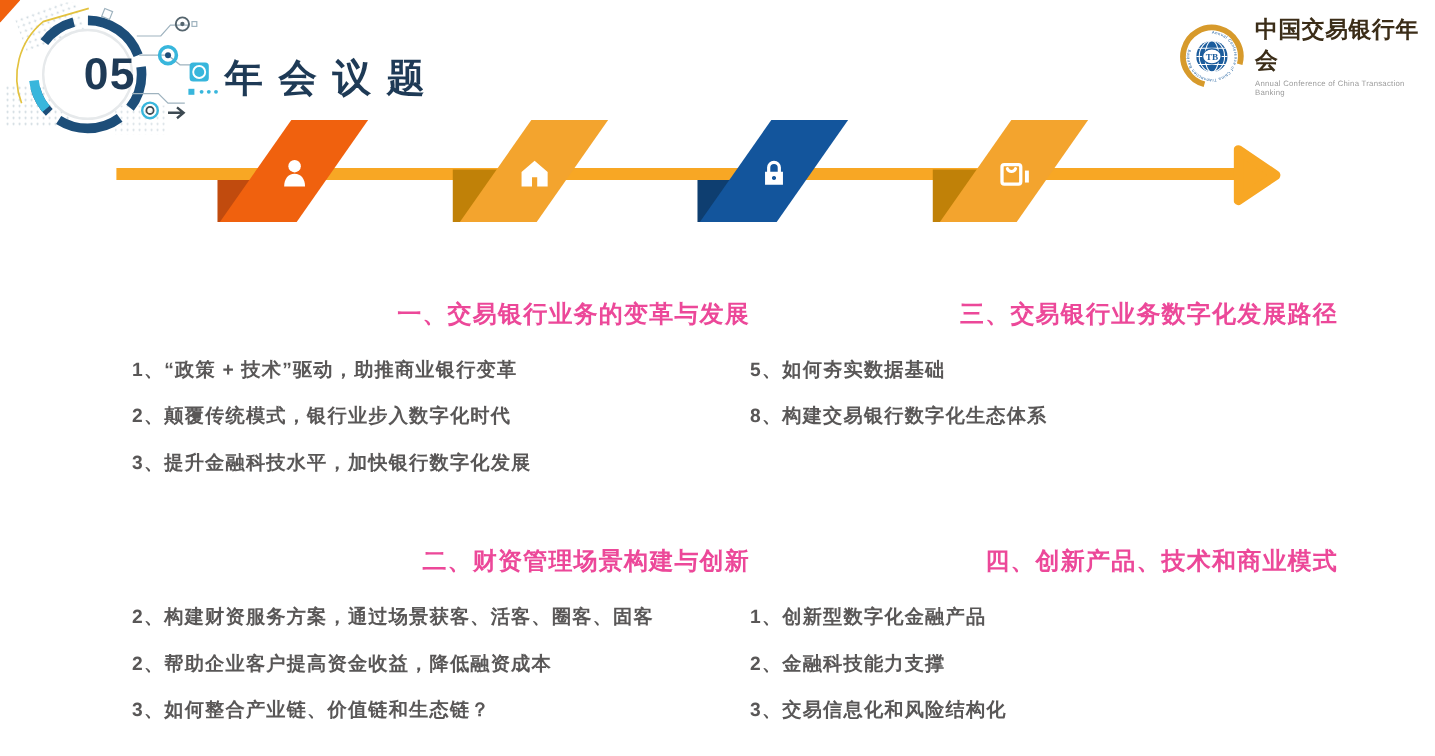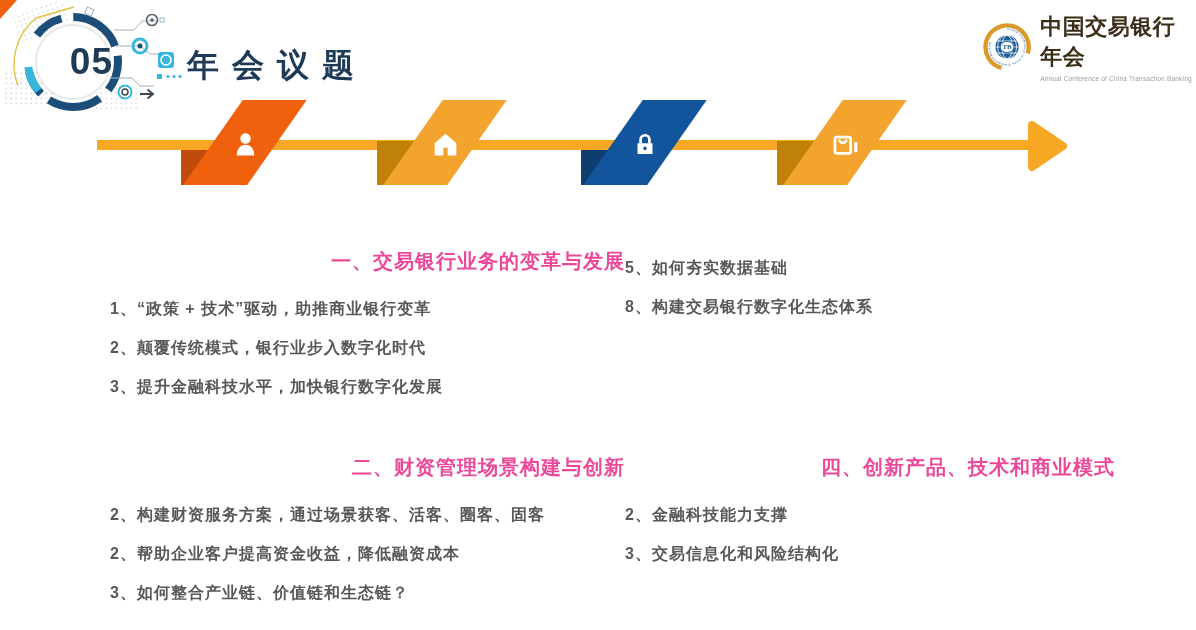--- a/index.html
+++ b/index.html
@@ -12,21 +12,21 @@
 
   
   .deco{position:absolute;left:0;top:2px;}
   .badge-num{position:absolute;left:33px;top:41px;width:80px;text-align:right;
              font-size:37px;font-weight:bold;color:#1E3A56;letter-spacing:1px;}
   .title{position:absolute;left:187px;top:44px;margin:0;font-size:32px;font-weight:bold;
          color:#1E3A56;letter-spacing:13px;}
 
   
   .logo{position:absolute;left:982px;top:12px;display:flex;align-items:center;gap:8px;}
-  .logo-cn{font-size:22px;font-weight:bold;color:#3B2D18;letter-spacing:0.5px;}
+  .logo-cn{font-size:19px;font-weight:bold;color:#3B2D18;letter-spacing:0.5px;}
   .logo-en{font-size:6.5px;color:#9b9b9b;margin-top:3px;letter-spacing:0.2px;}
 
   
   .timeline{position:absolute;left:0;top:0;width:1196px;height:230px;}
   .tl-line{position:absolute;left:97px;top:140px;width:938px;height:10px;background:#F8A724;z-index:1;}
   .tl-arrow{position:absolute;left:1028px;top:120px;z-index:1;}
   .marker{position:absolute;top:100px;width:130px;height:92px;}
   .m1{left:183px}.m2{left:383px}.m3{left:583px}.m4{left:783px}
   .mshape{position:absolute;left:30px;top:0;width:64px;height:85px;transform:skewX(-35deg);z-index:3;}
   .m1 .mshape{background:#F0610E}.m2 .mshape{background:#F3A42E}
@@ -171,29 +171,31 @@
   </div>
 
   <div class="sections">
     <section>
       <h2>一、交易银行业务的变革与发展</h2>
       <p>1、“政策 + 技术”驱动，助推商业银行变革</p>
       <p>2、颠覆传统模式，银行业步入数字化时代</p>
       <p>3、提升金融科技水平，加快银行数字化发展</p>
     </section>
     <section>
+      <h2>三、交易银行业务数字化发展路径</h2>
       <p>5、如何夯实数据基础</p>
       <p>8、构建交易银行数字化生态体系</p>
     </section>
     <section>
       <h2>二、财资管理场景构建与创新</h2>
       <p>2、构建财资服务方案，通过场景获客、活客、圈客、固客</p>
       <p>2、帮助企业客户提高资金收益，降低融资成本</p>
       <p>3、如何整合产业链、价值链和生态链？</p>
     </section>
     <section>
       <h2>四、创新产品、技术和商业模式</h2>
+      <p>1、创新型数字化金融产品</p>
       <p>2、金融科技能力支撑</p>
       <p>3、交易信息化和风险结构化</p>
     </section>
   </div>
 
 </div>
 
 </body></html>

